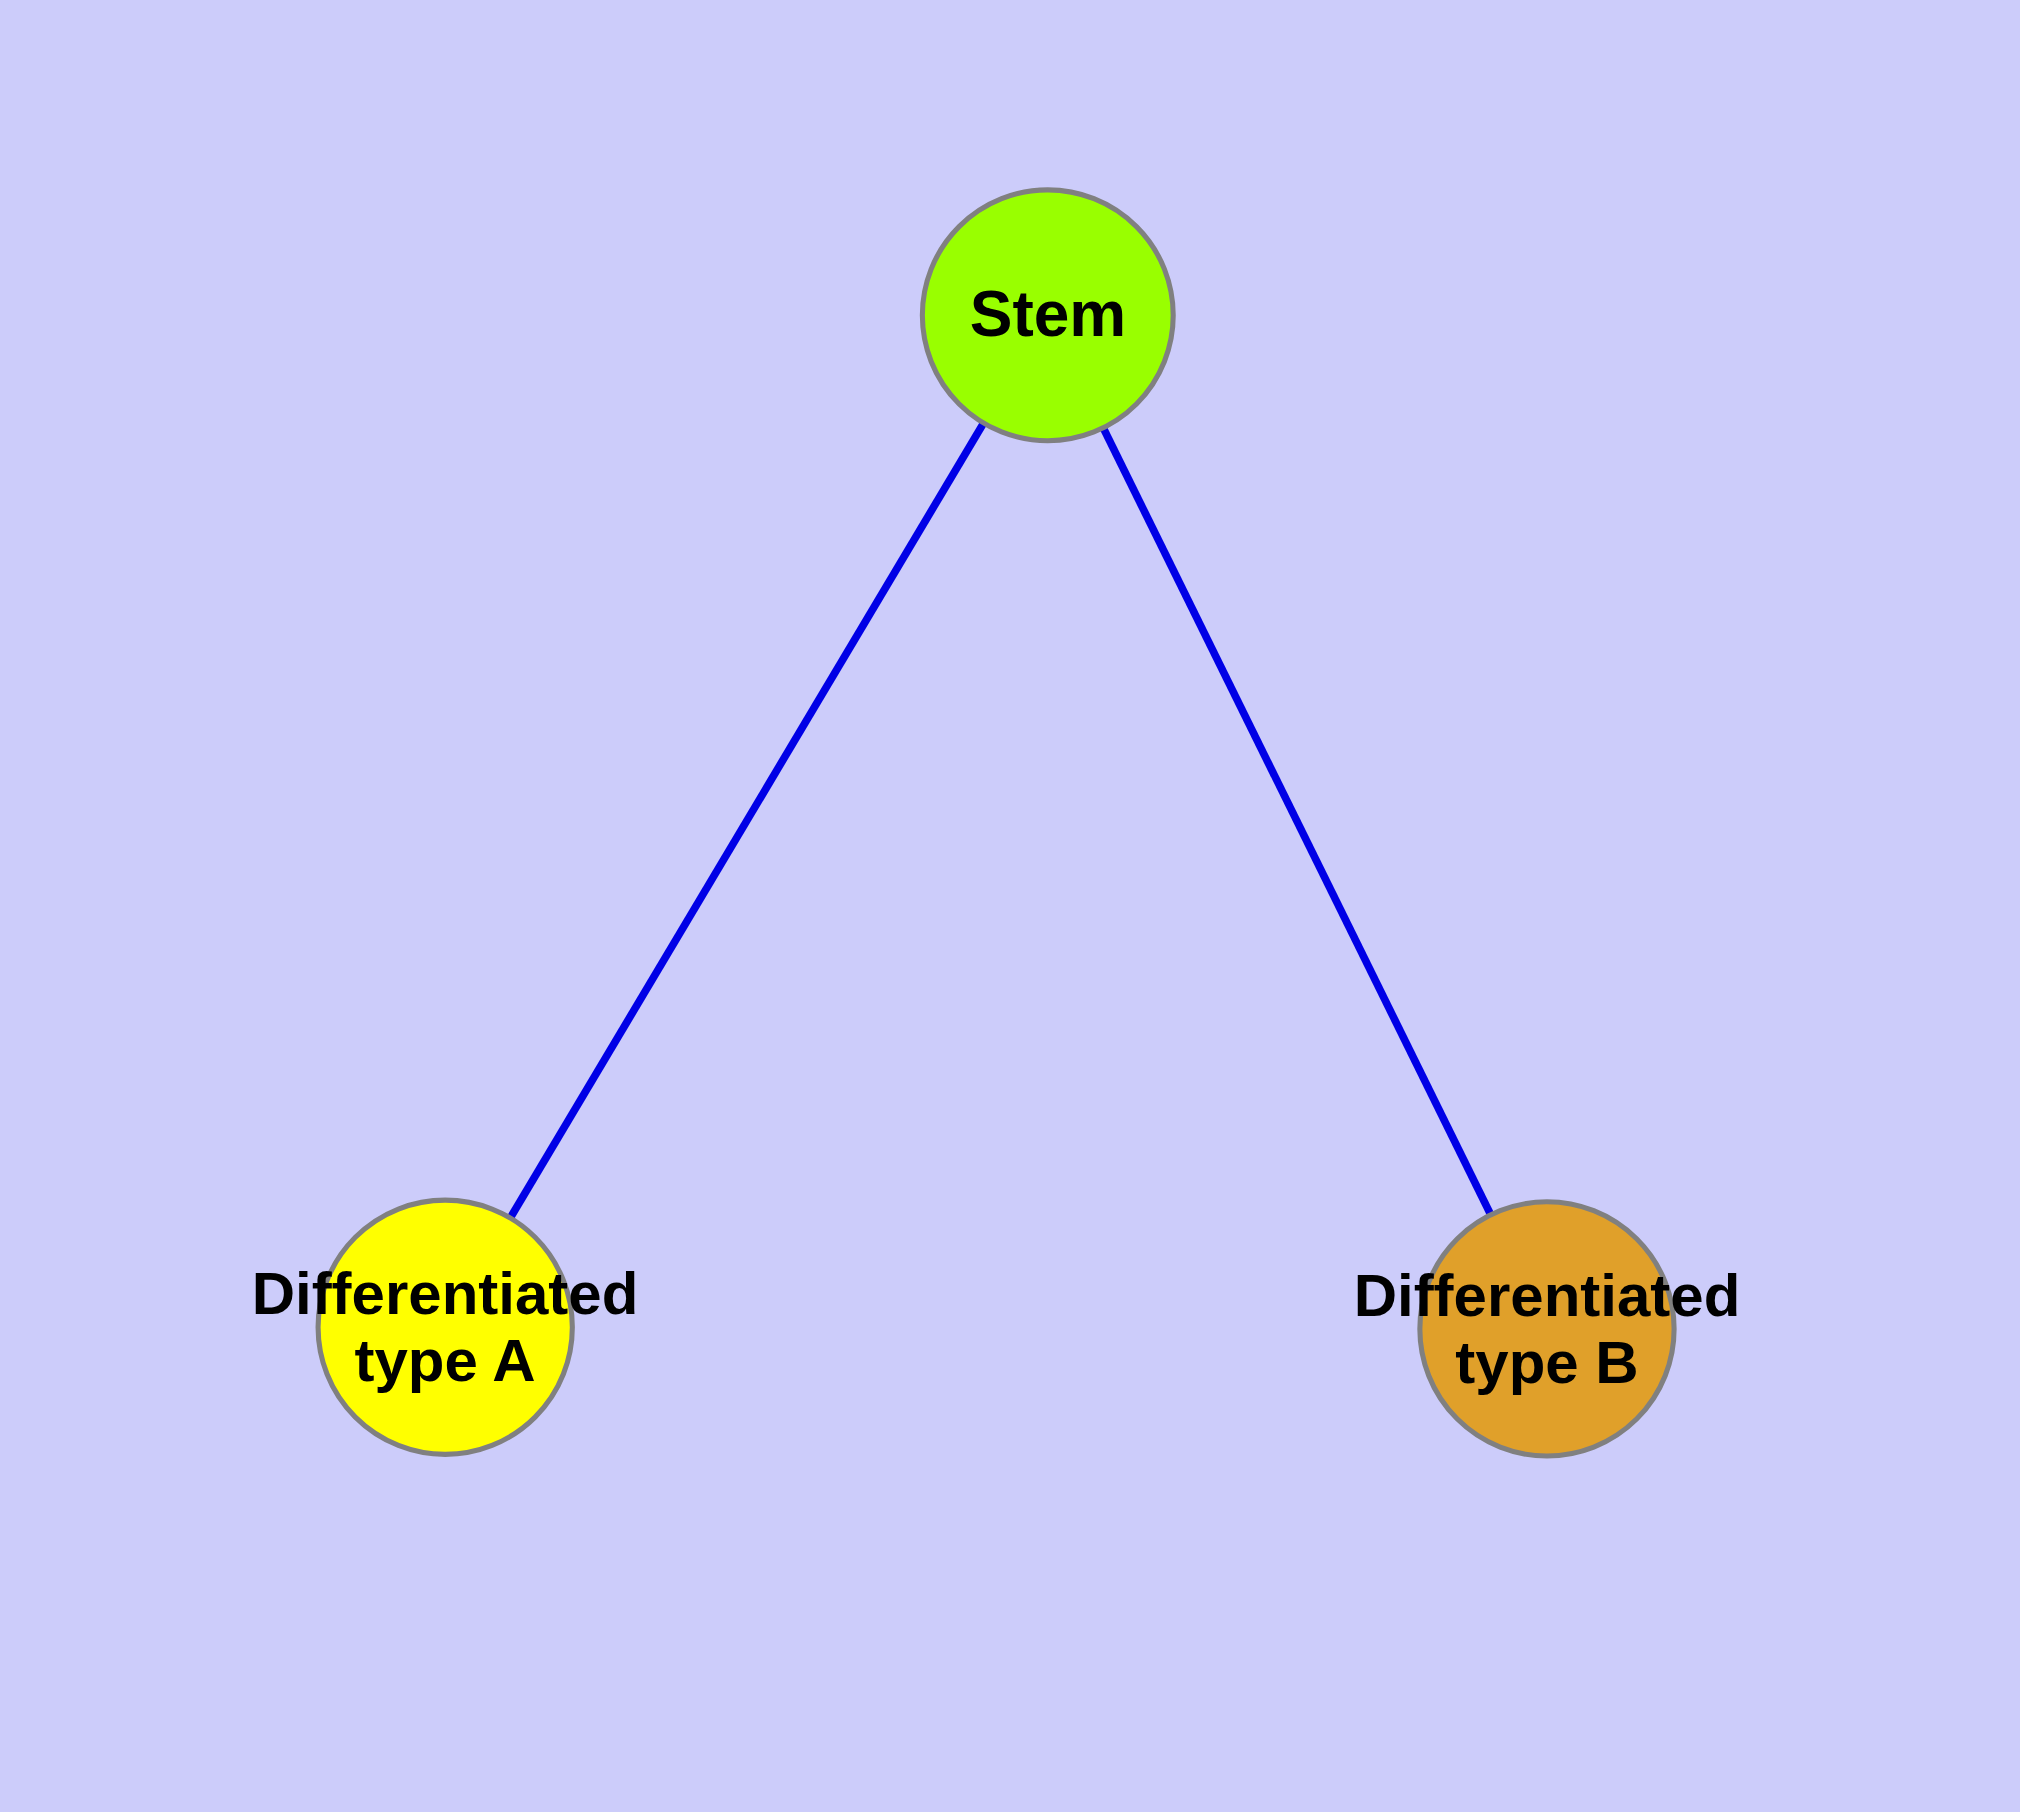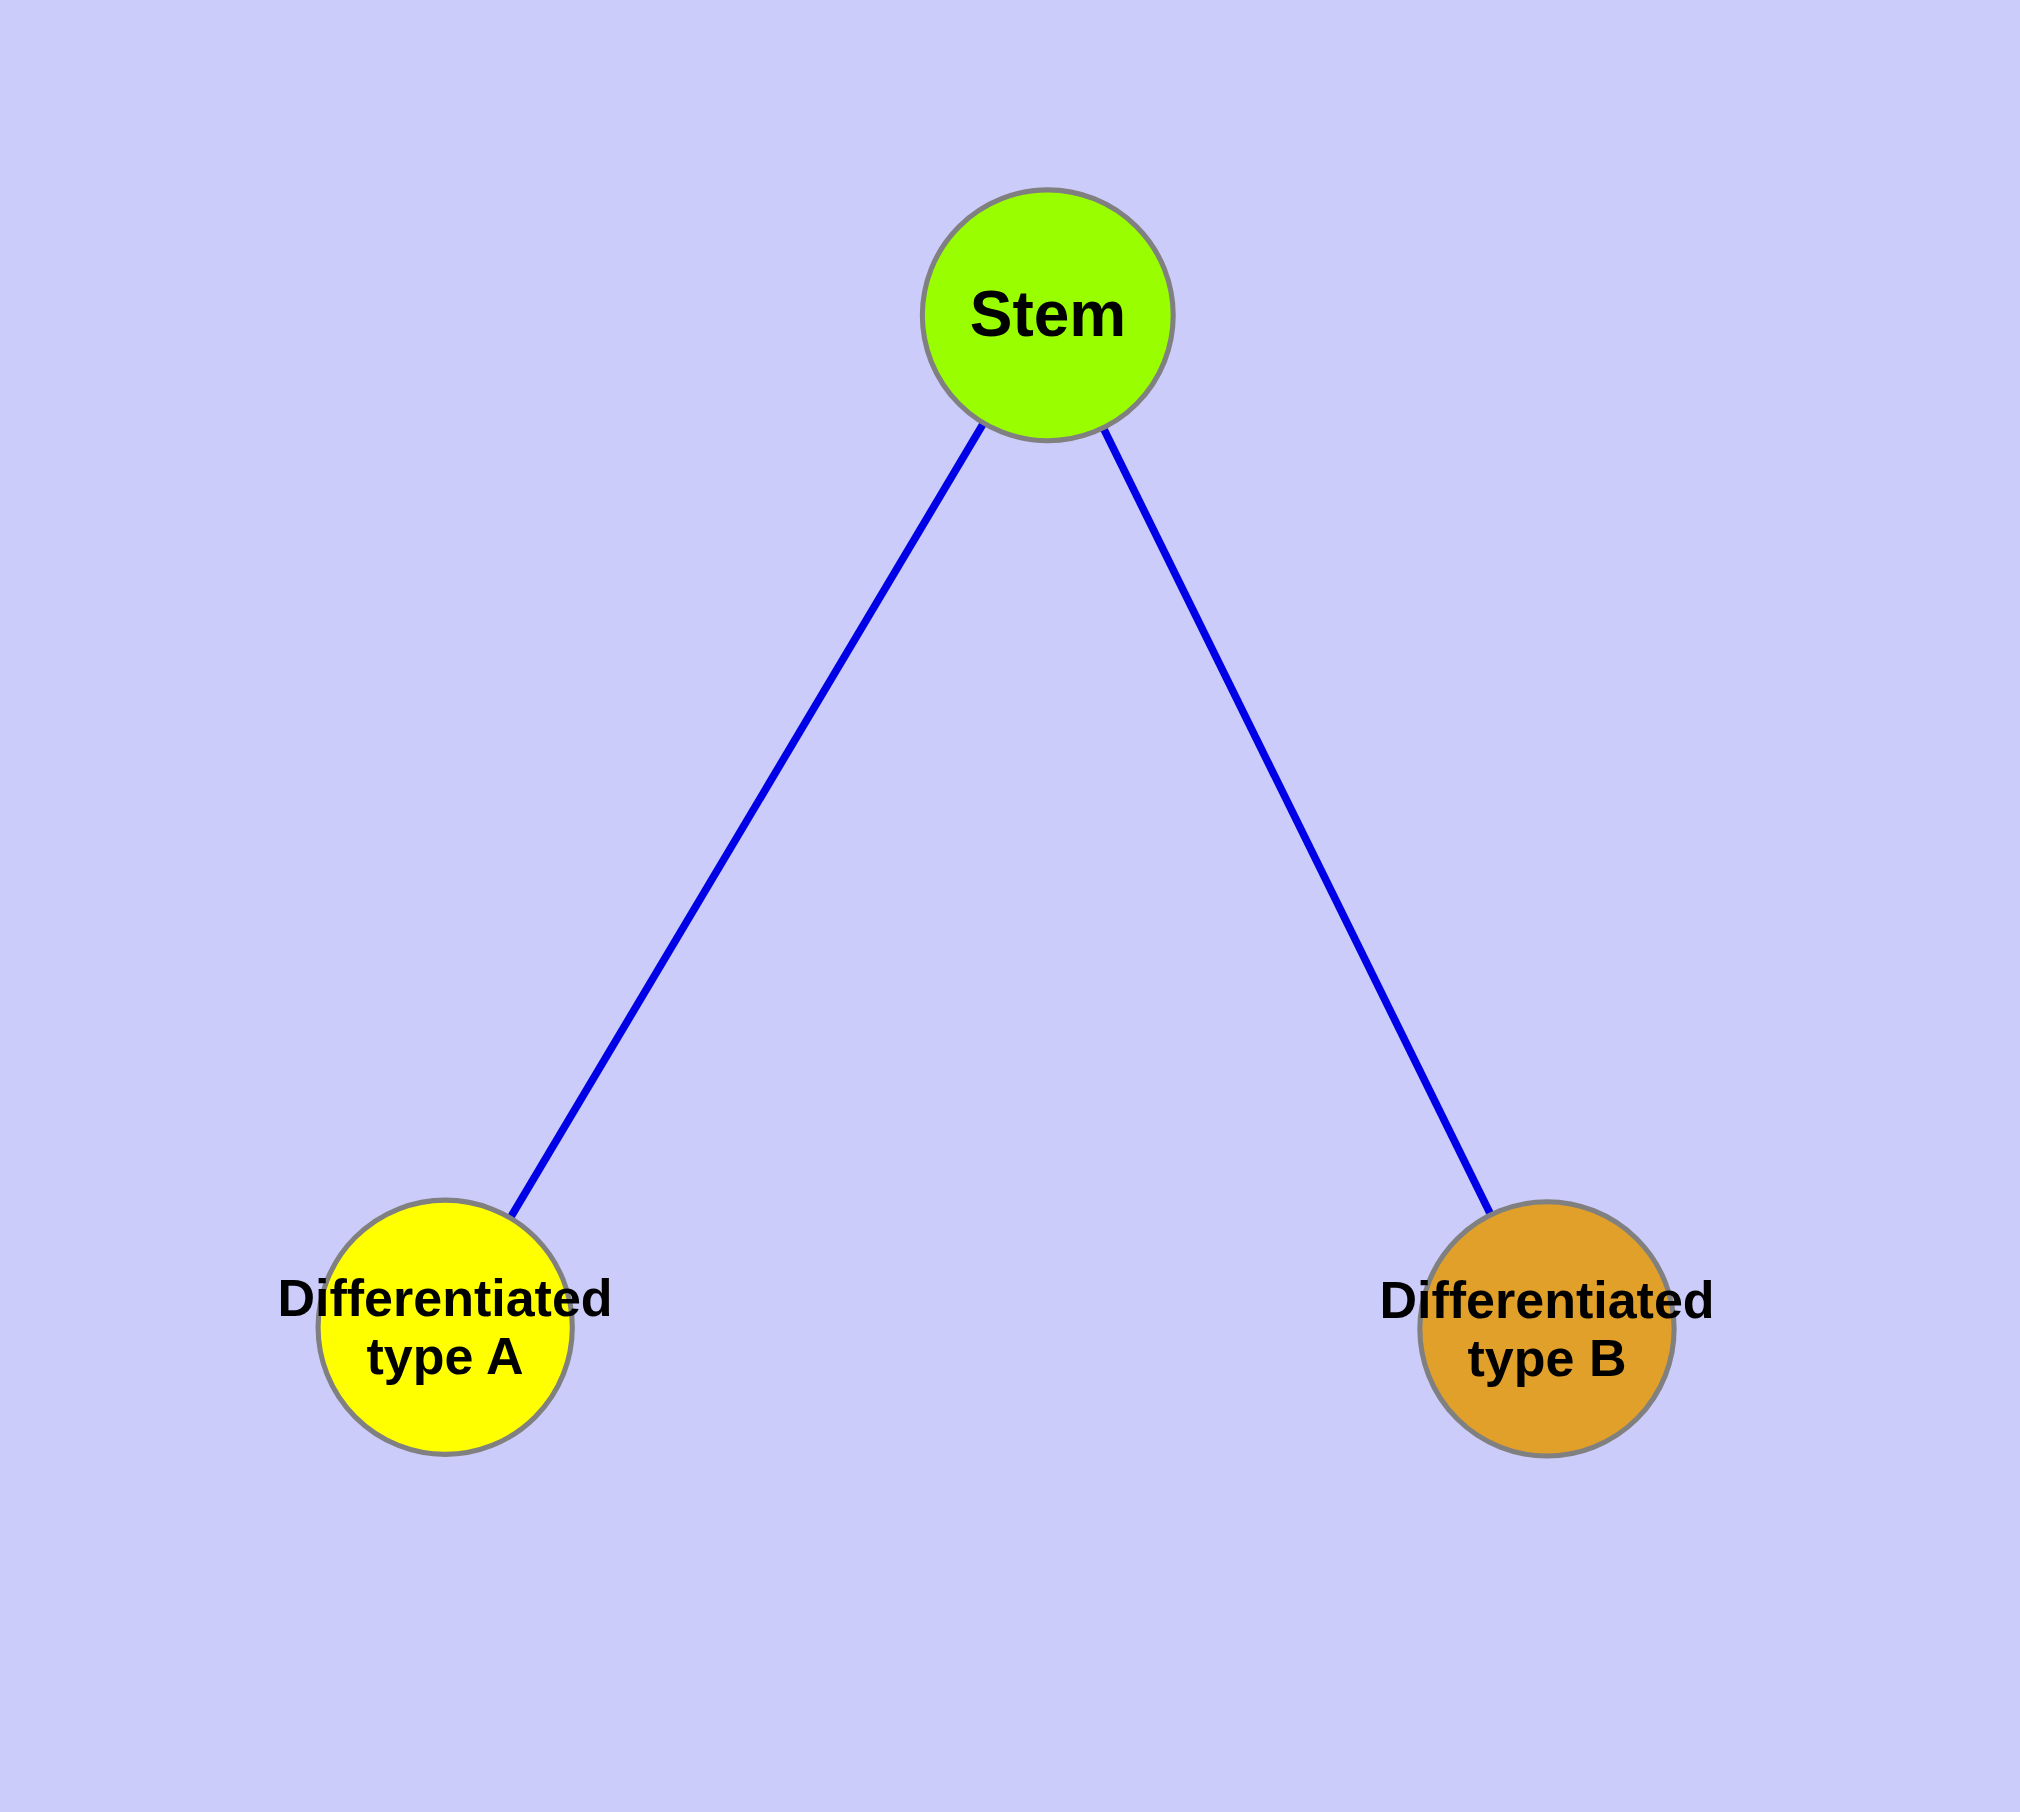--- a/index.html
+++ b/index.html
@@ -36,21 +36,21 @@
     white-space: pre;
     line-height: 1.12;
     transform: translate(-50%, -50%);
     pointer-events: none;
     -webkit-font-smoothing: antialiased;
   }
   .node-label.big {
     font-size: 64px;
   }
   .node-label.small {
-    font-size: 52px;
+    font-size: 60px;
   }
 </style>
 </head>
 <body>
 
 <div id="canvas" style="width: 2021px; height: 1812px; text-decoration: underline;">
 
   <div id="bg-rect" style="background: rgb(204, 204, 250);"></div>
 
   <svg id="graph-svg" viewBox="0 0 2384 2138" style="width: 2021px; height: 1812px;">

